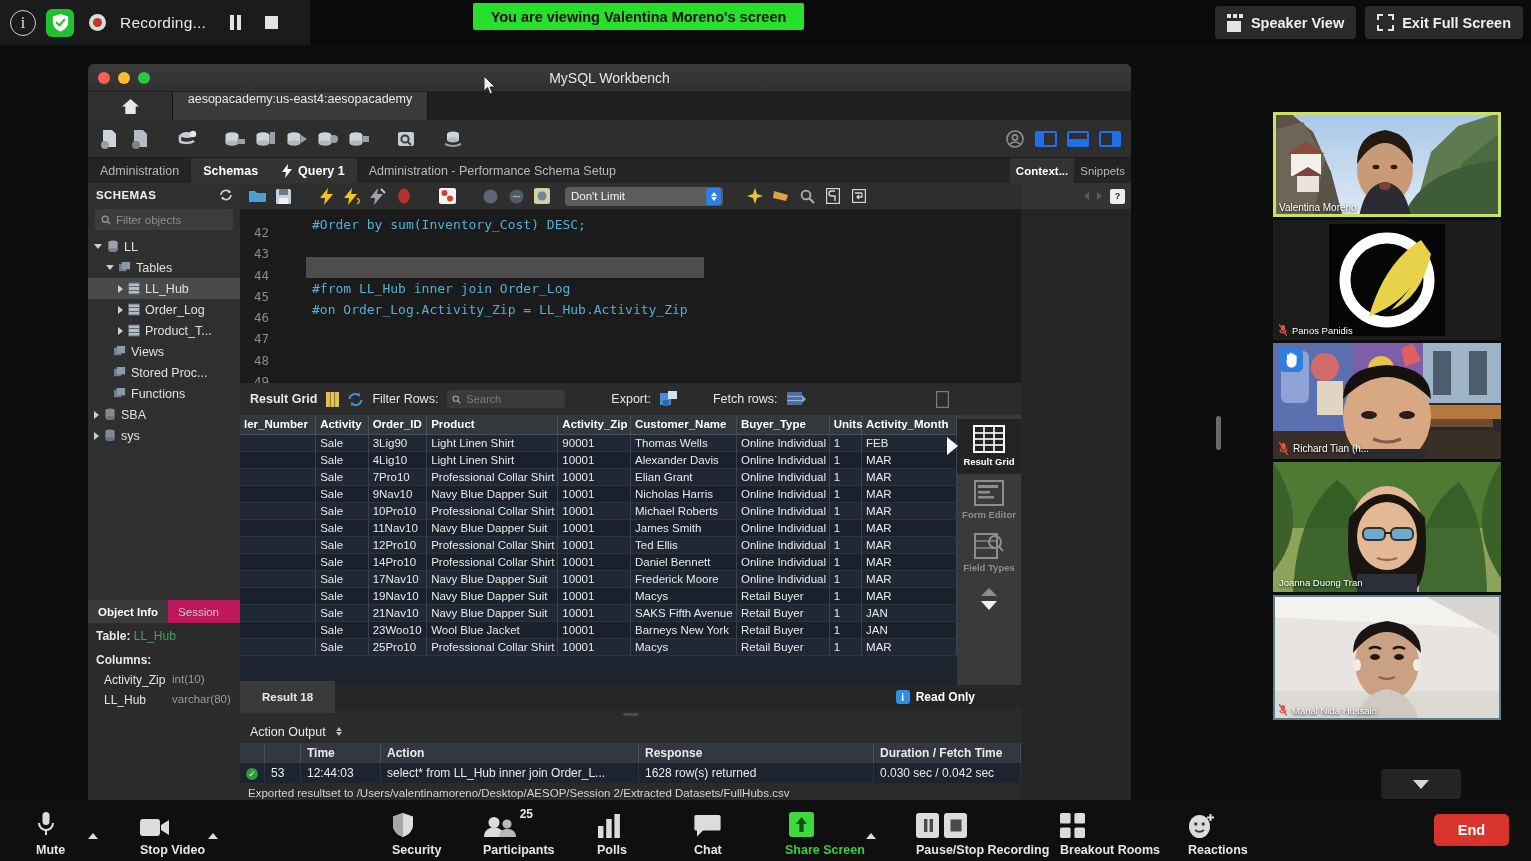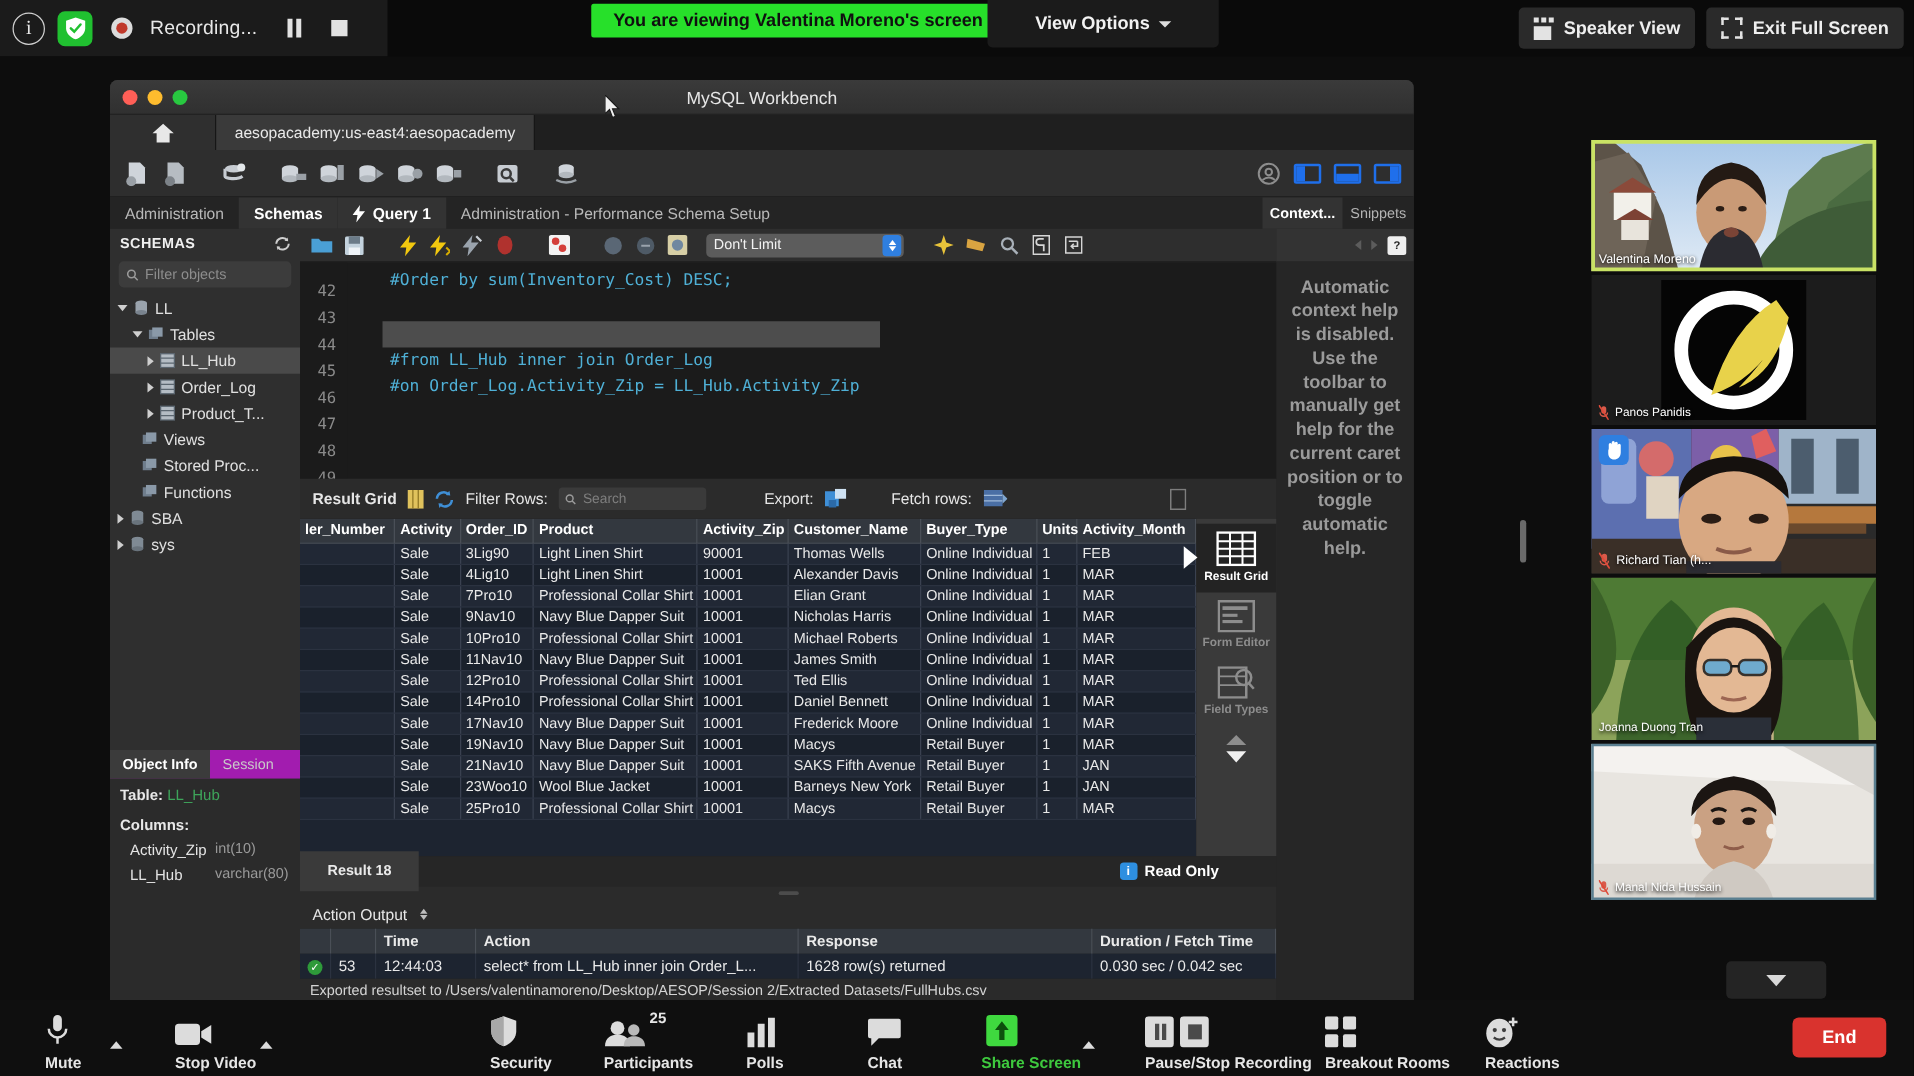--- a/index.html
+++ b/index.html
@@ -90,21 +90,21 @@
   }
   .cursor-arrow { position: absolute; left: 396px; top: 12px; width: 13px; height: 19px; }
 
   .wb-tabsrow { height: 28px; background: #1f1f1f; display: flex; align-items: stretch; }
   .wb-home-tab {
     width: 85px; background: #2f2f2f; display: flex; align-items: center; justify-content: center;
     border-right: 1px solid #161616;
   }
   .wb-conn-tab {
     min-width: 255px; background: #3a3a3a; color: #e8e8e8; font-size: 12.5px;
-    display: flex; align-items: center; justify-content: center; padding: 0 14px;
+    display: flex; justify-content: center; padding: 0 14px;
     border-right: 1px solid #161616;
   }
   .wb-tabs-fill { flex: 1; background: #1f1f1f; }
 
   .wb-toolbar {
     height: 38px; background: #2e2e2e; display: flex; align-items: center;
     gap: 3px; padding-left: 8px; border-bottom: 1px solid #1d1d1d; position: relative;
   }
   .tbi { width: 28px; height: 26px; display: flex; align-items: center; justify-content: center; }
   .tbsp { width: 13px; }
@@ -141,21 +141,21 @@
   .tree { font-size: 12.5px; color: #e0e0e0; }
   .tnode { height: 21px; display: flex; align-items: center; gap: 5px; padding-left: 6px; }
   .tnode.sel { background: #4a4a4a; }
   .tnode.ind1 { padding-left: 18px; }
   .tnode.ind2 { padding-left: 30px; }
   .tnode.ind2b { padding-left: 26px; }
   .tri { width: 0; height: 0; }
   .tri.down { border-left: 4.5px solid transparent; border-right: 4.5px solid transparent; border-top: 5.5px solid #cfcfcf; }
   .tri.right { border-top: 4.5px solid transparent; border-bottom: 4.5px solid transparent; border-left: 5.5px solid #cfcfcf; }
   .db-ic { width: 12px; height: 13px; }
-  .obj-tabs { margin-top: auto; display: flex; height: 23px; background: #a21caf; }
+  .obj-tabs { margin-top: auto; display: flex; height: 23px; background: #be185d; }
   .obj-tab { font-size: 11.5px; display: flex; align-items: center; justify-content: center; padding: 0 10px; color: #c9c9c9; }
   .obj-tab.active { background: #3b3b3b; color: #fff; font-weight: bold; }
   .obj-info { background: #2b2b2b; flex: 0 0 auto; height: 180px; padding: 6px 8px; font-size: 12px; color: #e8e8e8; }
   .obj-info .lbl { font-weight: bold; }
   .obj-info .tblname { color: #3ea55a; }
   .col-row { display: flex; margin-top: 6px; gap: 6px; padding-left: 8px; }
   .col-row .cname { width: 62px; color: #e4e4e4; font-size: 12px; }
   .col-row .ctype { color: #9a9a9a; font-size: 11.5px; width: 46px; }
 
   
@@ -313,24 +313,20 @@
       <span class="rec-text">Recording...</span>
       <div class="pause-ic">
           <span></span>
           <span></span>
         </div>
       <div class="stop-ic"></div>
     </div>
 
     <div class="viewing-banner">You are viewing Valentina Moreno's screen</div>
 
-    <div class="viewopts">
-      <span>View Options</span>
-      <span class="chev-d"></span>
-    </div>
 
     <div class="tb-right">
       <div class="tb-btn">
         <span class="spk-ic">
             <i></i>
             <i></i>
             <i></i>
             <span class="wide"></span>
           </span>
         <span>Speaker View</span>
@@ -1045,21 +1041,20 @@
 
         <div class="wb-statusbar">Exported resultset to /Users/valentinamoreno/Desktop/AESOP/Session 2/Extracted Datasets/FullHubs.csv</div>
       </div>
 
       <div class="ctx-panel">
         <div class="ctx-nav">
           <span class="nv l"></span>
           <span class="nv r"></span>
           <span class="ctx-help-ic">?</span>
         </div>
-        <div class="ctx-text">Automatic context help is disabled. Use the toolbar to manually get help for the current caret position or to toggle automatic help.</div>
       </div>
     </div>
   </div>
 
   <div class="vsplit-handle"></div>
 
   <div class="vidstrip">
 
     <div class="vtile tile-active" style="height:105px">
       <svg width="228" height="105" viewBox="0 0 228 105" preserveAspectRatio="none">

